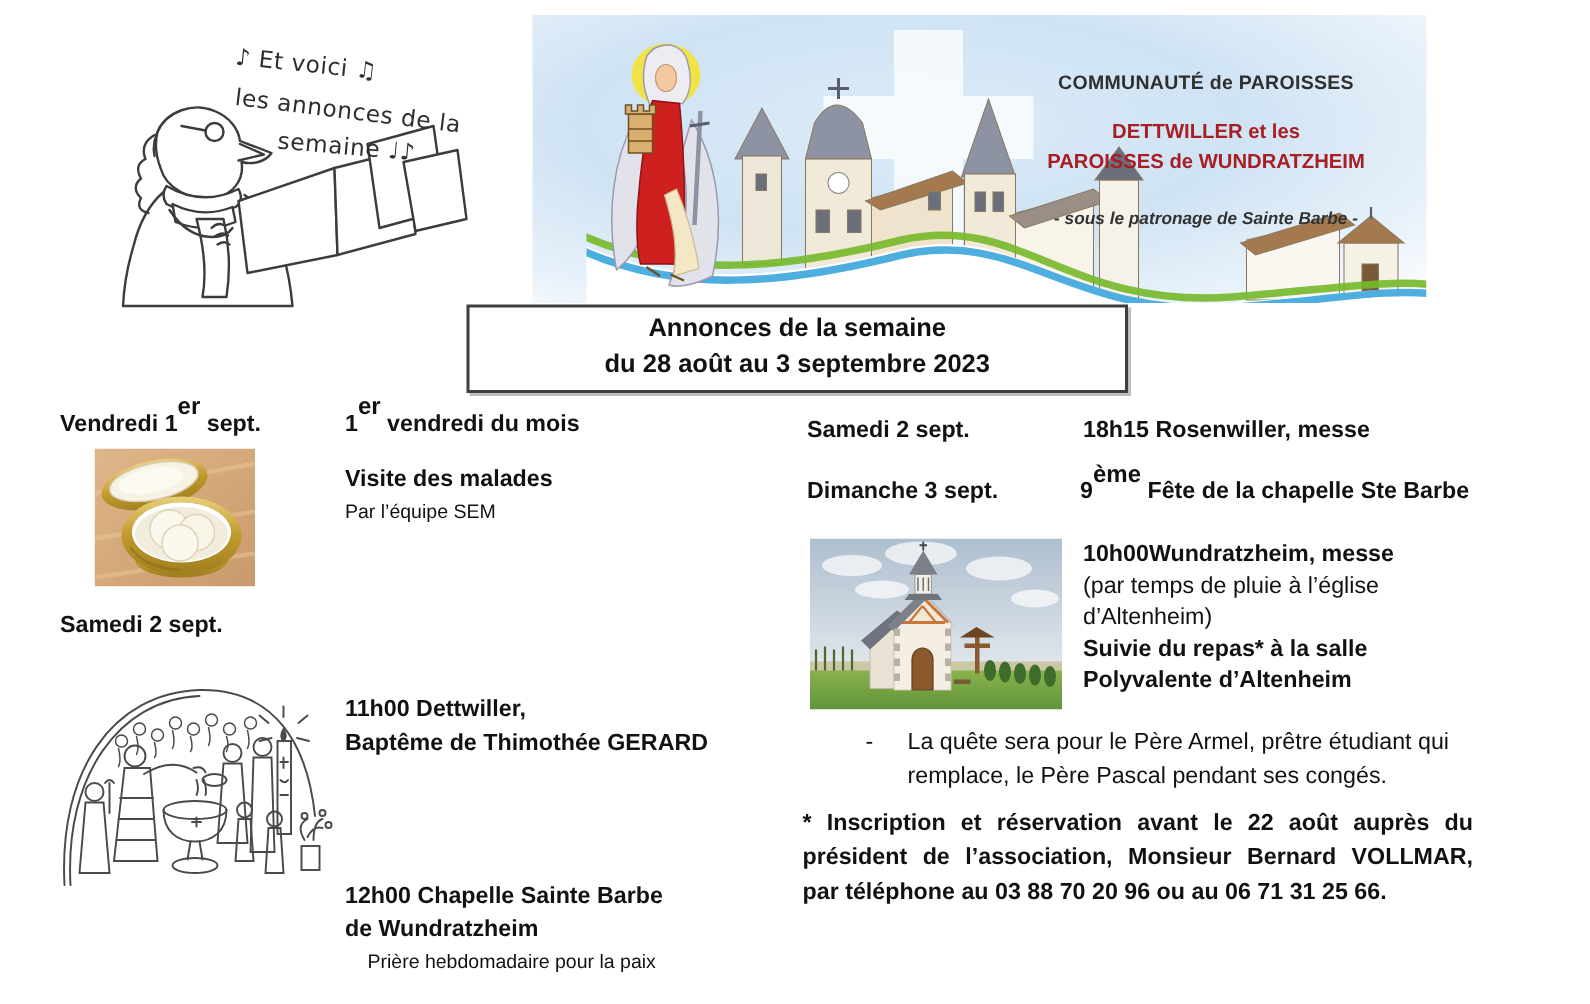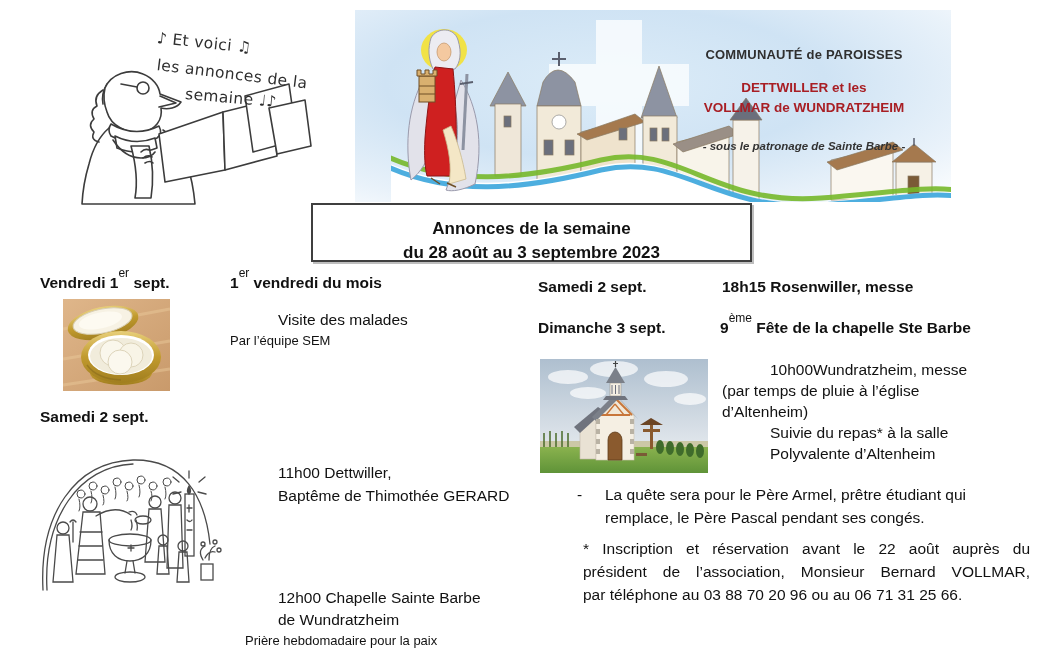--- a/index.html
+++ b/index.html
@@ -1,34 +1,34 @@
 <!DOCTYPE html>
 <html><head>
 <meta charset="utf-8">
 <style>
   html,body{margin:0;padding:0;background:#fff;}
   #page{position:relative;width:1060px;height:669px;background:#fff;overflow:hidden;
         font-family:"Liberation Sans",sans-serif;color:#111;font-size:15.5px;line-height:21px;}
   .abs{position:absolute;}
-  .b{font-weight:normal;margin-left:48px;}
-  sup.s{font-size:12px;position:relative;top:-5px;font-weight:normal;line-height:0;}
+  .b{font-weight:bold;}
+  sup.s{font-size:16px;position:relative;top:-5px;font-weight:bold;line-height:0;}
   
   .speech{position:absolute;font-size:15.5px;color:#2e2e2e;letter-spacing:.4px;white-space:nowrap;
           transform-origin:left top;font-family:"DejaVu Sans",sans-serif;}
   
   #banner{position:absolute;left:355px;top:10px;width:560px;height:192px;overflow:hidden;
           background:radial-gradient(ellipse at 42% 38%, #dcecf8 0%, #cfe3f4 45%, #e9f2fa 78%, #ffffff 100%);padding-left:36px;}
   .banner-text{position:absolute;left:340px;width:218px;text-align:center;}
   .community{top:34px;font-size:13px;font-weight:bold;color:#2f2f2f;letter-spacing:.2px;}
   .parish{top:68px;font-size:13.5px;line-height:20px;font-weight:bold;color:#a81e24;}
   .patronage{top:126px;font-size:11.5px;font-style:italic;font-weight:600;color:#333;}
   
   #titlebox{position:absolute;left:311px;top:203px;width:441px;height:59px;box-sizing:border-box;
             border:2px solid #3f3f3f;box-shadow:2px 2px 0 rgba(110,110,110,.45);background:#fff;
-            text-align:center;font-weight:bold;font-size:17px;line-height:24px;padding-top:12px;}
+            text-align:center;font-weight:bold;font-size:17px;line-height:24px;padding-top:2px;}
   .dl{font-weight:bold;font-size:15.5px;white-space:nowrap;}
   .rl{font-size:13px;white-space:nowrap;}
   .detail div{white-space:nowrap;line-height:21px;}
   .note{line-height:23px;}
   .just{text-align:justify;text-align-last:justify;}
 </style>
 </head>
 <body>
 
 <div id="page">
@@ -125,21 +125,21 @@
             <line x1="28" y1="84" x2="44" y2="84"></line>
         </g>
         <line x1="76" y1="64" x2="72" y2="140" stroke="#8d93a2" stroke-width="3"></line>
         <line x1="69" y1="74" x2="82" y2="72" stroke="#5a5f6e" stroke-width="2"></line>
         <path d="M40,168 l9,6 M56,173 l9,4" stroke="#6e4f26" stroke-width="1.5" fill="none"></path>
       </g>
     </svg>
     <div class="banner-text community">COMMUNAUTÉ de PAROISSES</div>
     <div class="banner-text parish">
       <div>DETTWILLER et les</div>
-      <div>VOLLMAR de WUNDRATZHEIM</div>
+      <div>PAROISSES de WUNDRATZHEIM</div>
     </div>
     <div class="banner-text patronage">- sous le patronage de Sainte Barbe -</div>
   </div>
 
   <div id="titlebox">
     <div>Annonces de la semaine</div>
     <div>du 28 août au 3 septembre 2023</div>
   </div>
 
   <div class="abs dl" style="left:40px;top:272px;"><span>Vendredi 1</span><sup class="s">er</sup><span> sept.</span></div>

